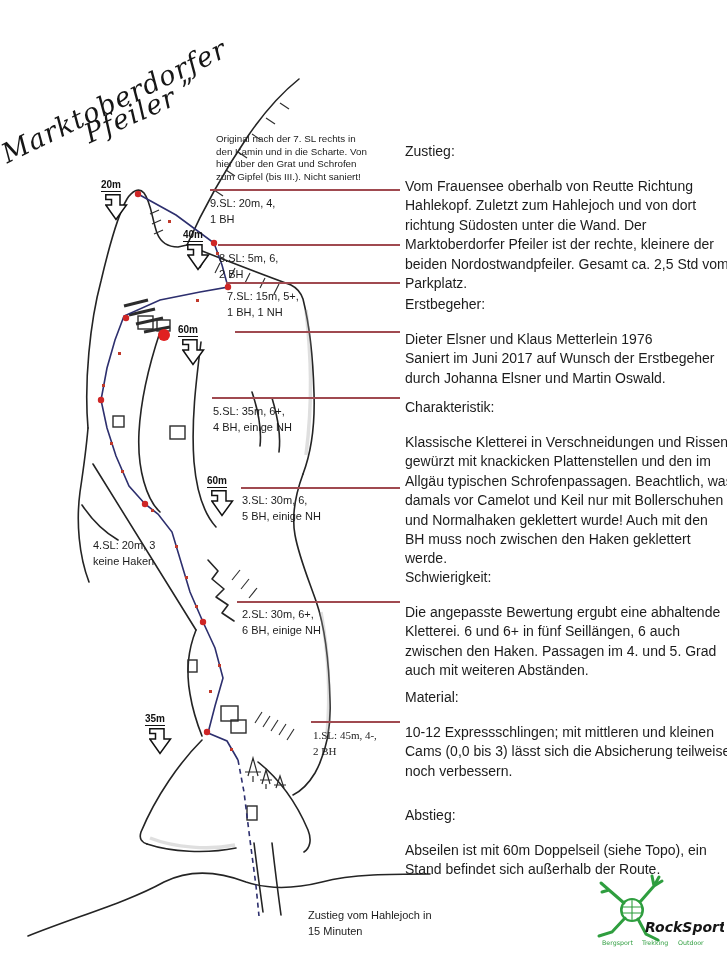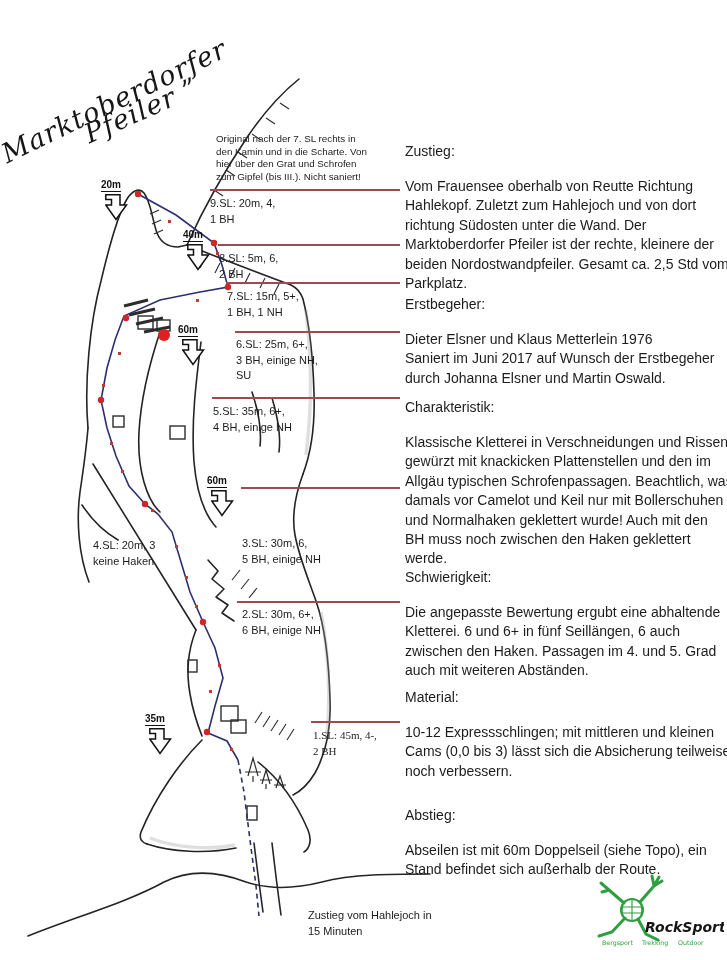--- a/index.html
+++ b/index.html
@@ -209,28 +209,25 @@
   <div class="redline" style="left:241px; top:487px; width:159px;"></div>
   <div class="redline" style="left:237px; top:601px; width:163px;"></div>
   <div class="redline" style="left:311px; top:721px; width:89px;"></div>
 
   <div class="pitch" style="left:210px; top:196px;">9.SL: 20m, 4,
 1 BH</div>
   <div class="pitch" style="left:219px; top:251px;">8.SL: 5m, 6,
 2 BH</div>
   <div class="pitch" style="left:227px; top:289px;">7.SL: 15m, 5+,
 1 BH, 1 NH</div>
-  <div class="pitch" style="left:236px; top:337px;">6.SL: 25m, 6+,
-3 BH, einige NH,
-SU</div>
   <div class="pitch" style="left:213px; top:404px;">5.SL: 35m, 6+,
 4 BH, einige NH</div>
   <div class="pitch" style="left:93px; top:538px;">4.SL: 20m, 3
 keine Haken</div>
-  <div class="pitch" style="left:242px; top:493px;margin-top:43px;">3.SL: 30m, 6,
+  <div class="pitch" style="left:242px; top:493px;">3.SL: 30m, 6,
 5 BH, einige NH</div>
   <div class="pitch" style="left:242px; top:607px;">2.SL: 30m, 6+,
 6 BH, einige NH</div>
   <div class="pitch" style="left:313px; top:728px;font-family:Liberation Serif, serif;">1.SL: 45m, 4-,
 2 BH</div>
 
   <div class="caption">Zustieg vom Hahlejoch in
 15 Minuten</div>
 
   <div class="section" style="top:142px;">

